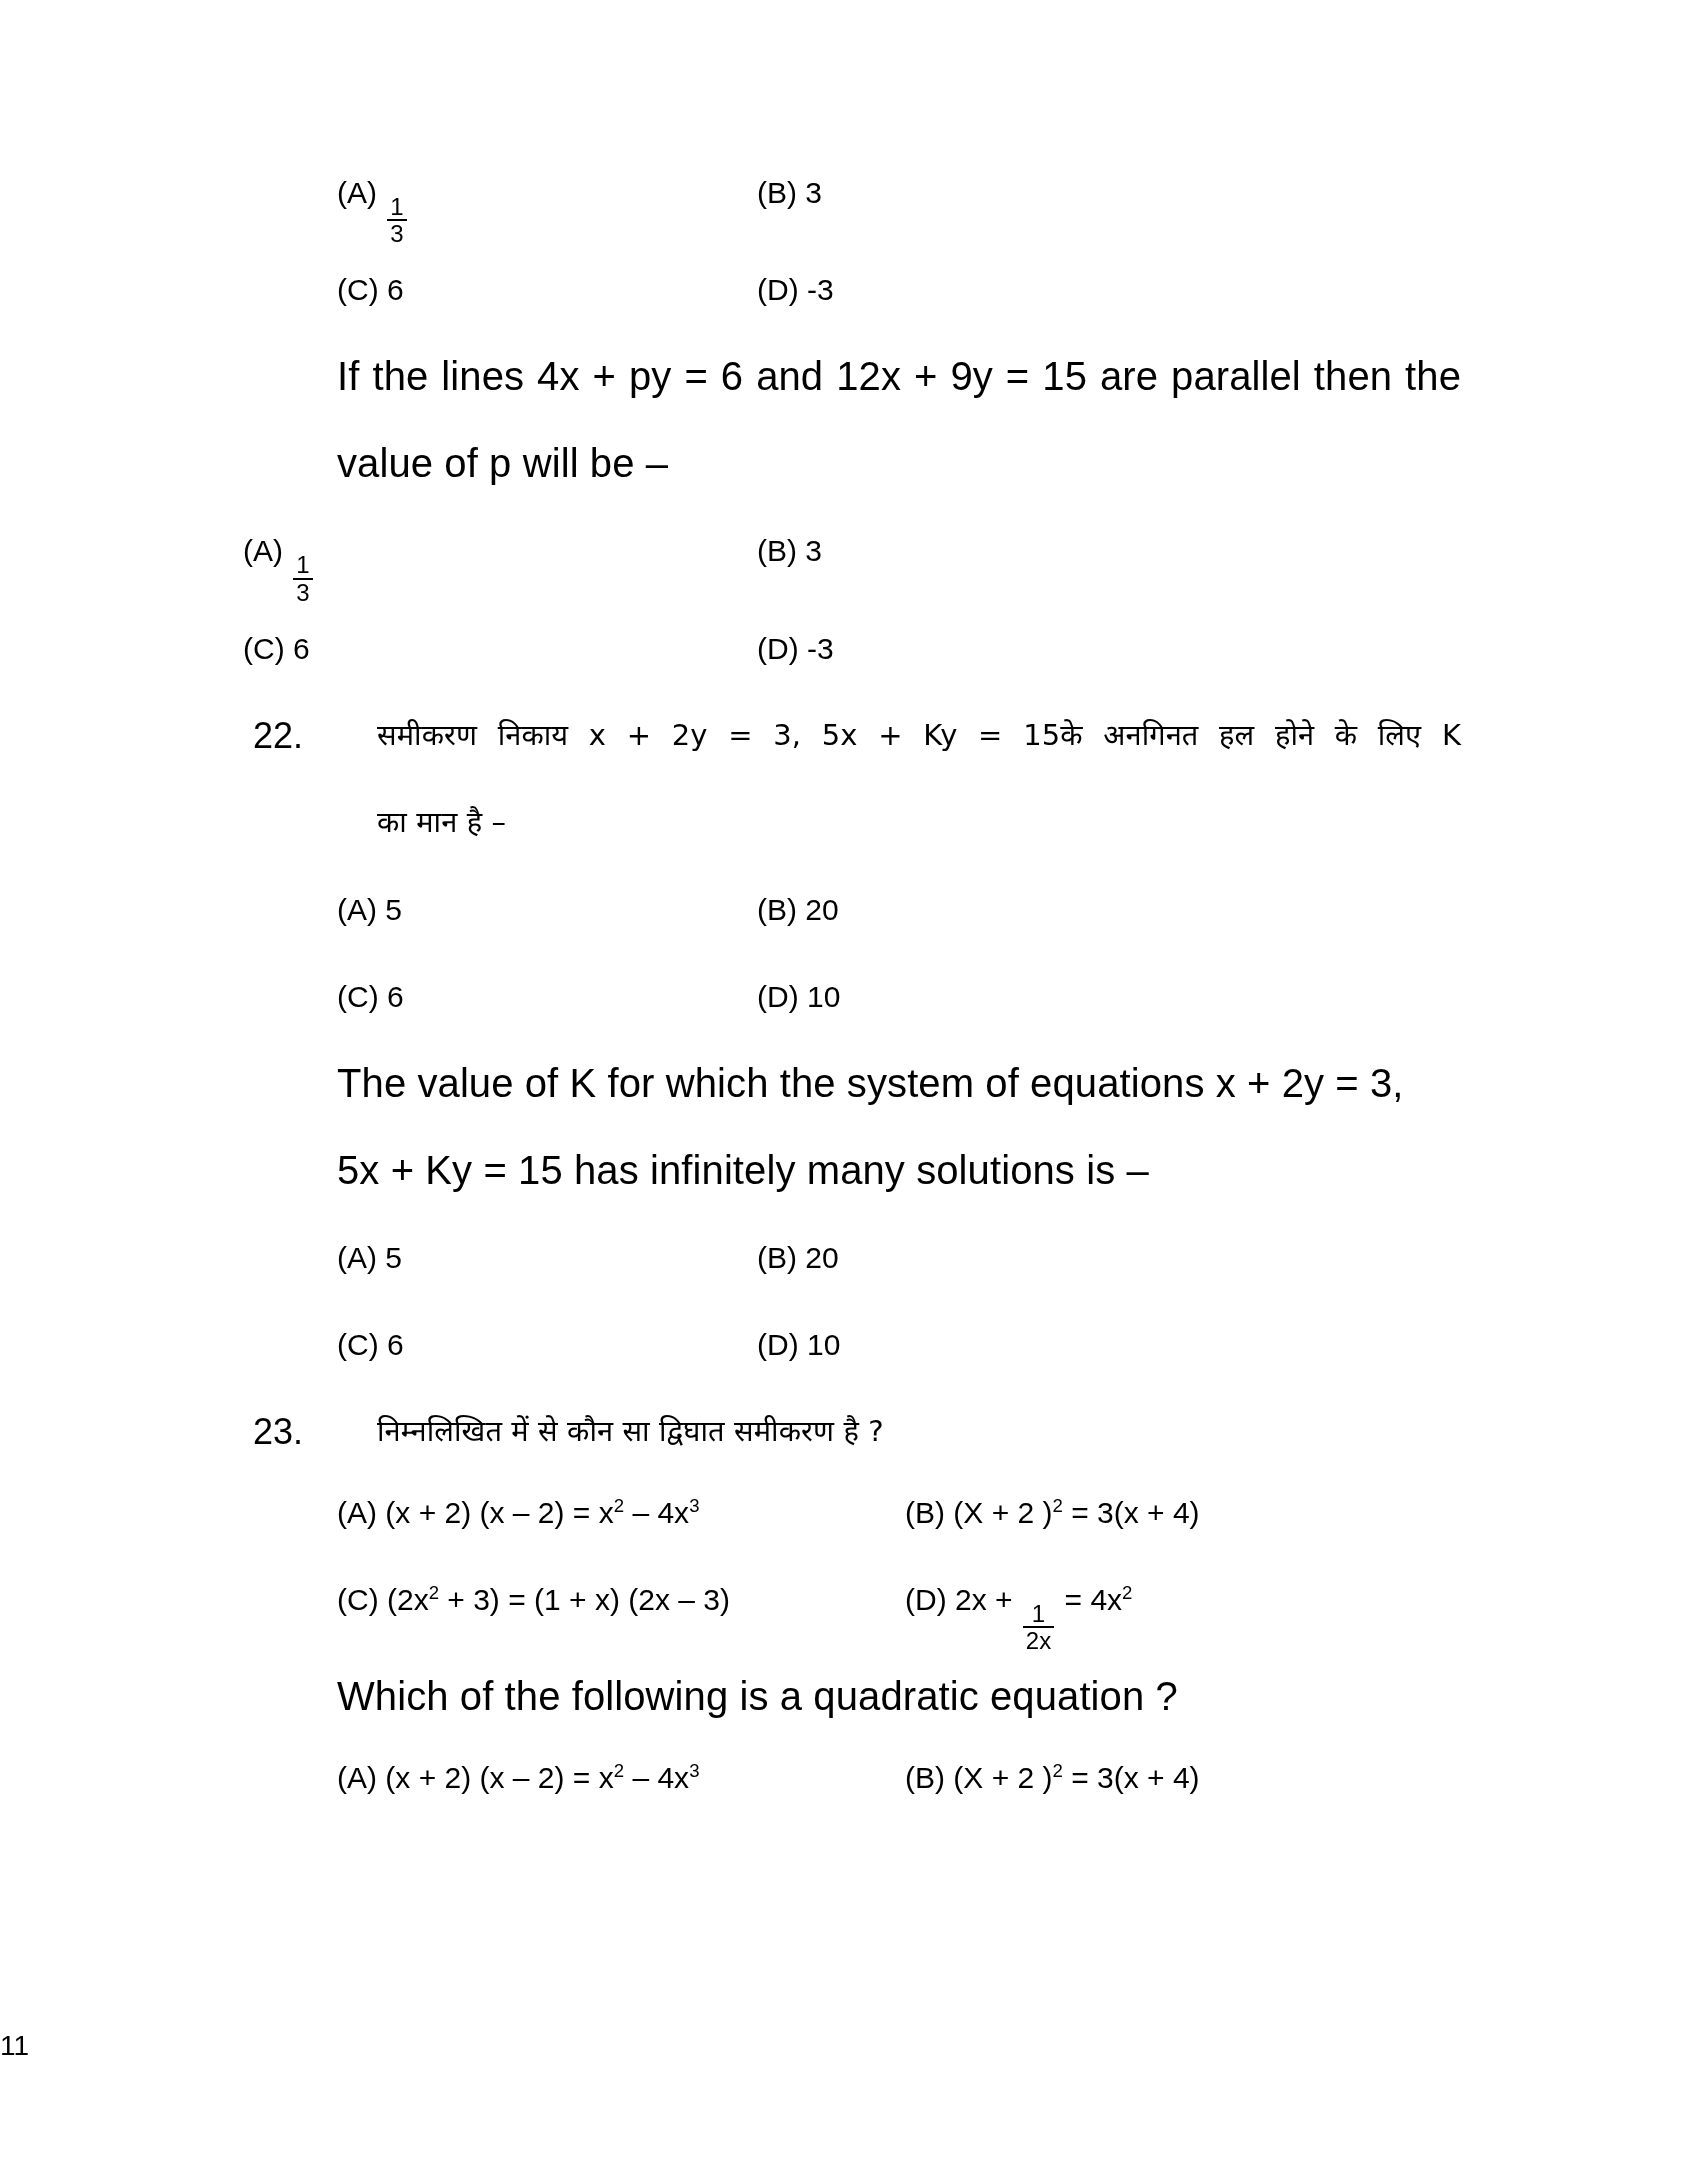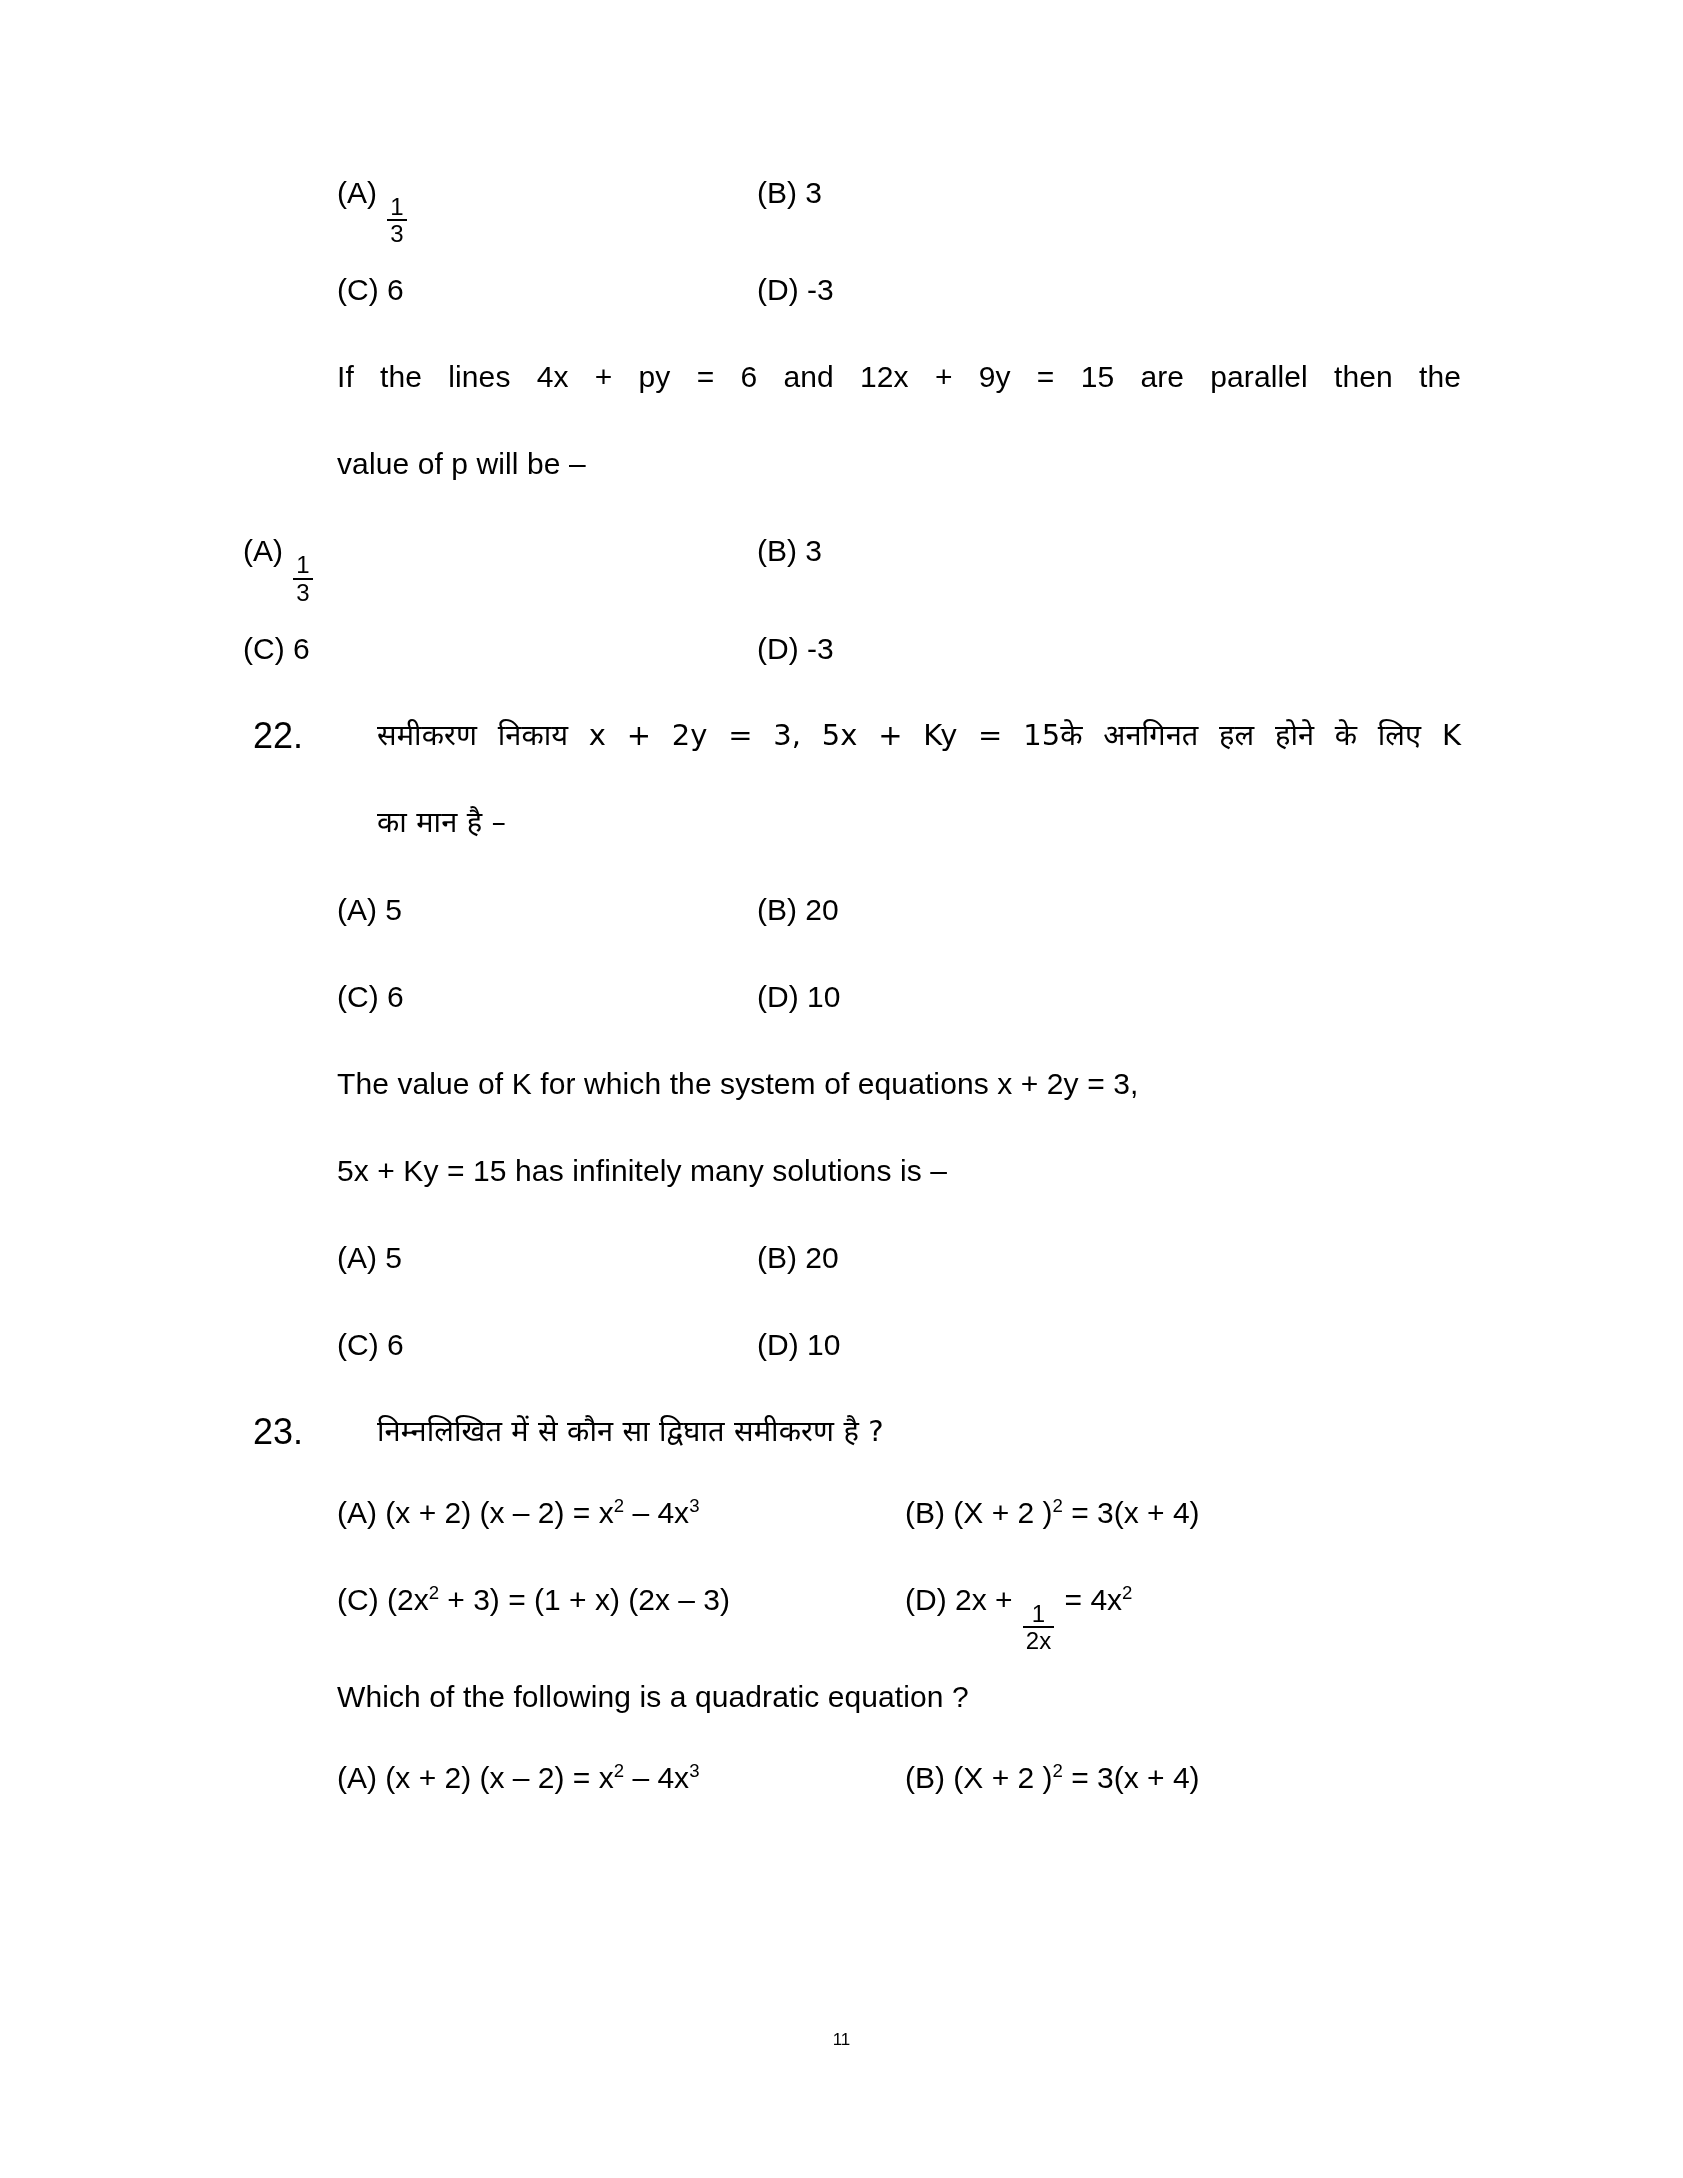--- a/index.html
+++ b/index.html
@@ -36,21 +36,21 @@
     font-size: 36px;
     line-height: 87px;
     text-align: left;
     padding-left: 10px;
     box-sizing: border-box;
   }
   .qbody {
     flex: 1 1 auto;
   }
   .line {
-    font-size: 30px;
+    font-size: 40px;
     line-height: 87px;
     white-space: pre-wrap;
     letter-spacing: 0.1px;
   }
   .line.hindi {
     font-family: "DejaVu Sans", "Liberation Sans", sans-serif;
     font-size: 29px;
     margin-left: 40px;
   }
   .line.justify {
@@ -93,22 +93,22 @@
     vertical-align: super;
     line-height: 0;
   }
 
   
   .pagenum {
     position: absolute;
     left: 0;
     right: 0;
     top: 2030px;
-    text-align: center;
-    font-size: 17px;
+    text-align: left;
+    font-size: 28px;
     font-family: "Liberation Sans", "DejaVu Sans", sans-serif;
   }
 </style>
 </head>
 <body>
 
 <div class="page">
   <div class="content">
 
     <div class="opts">

